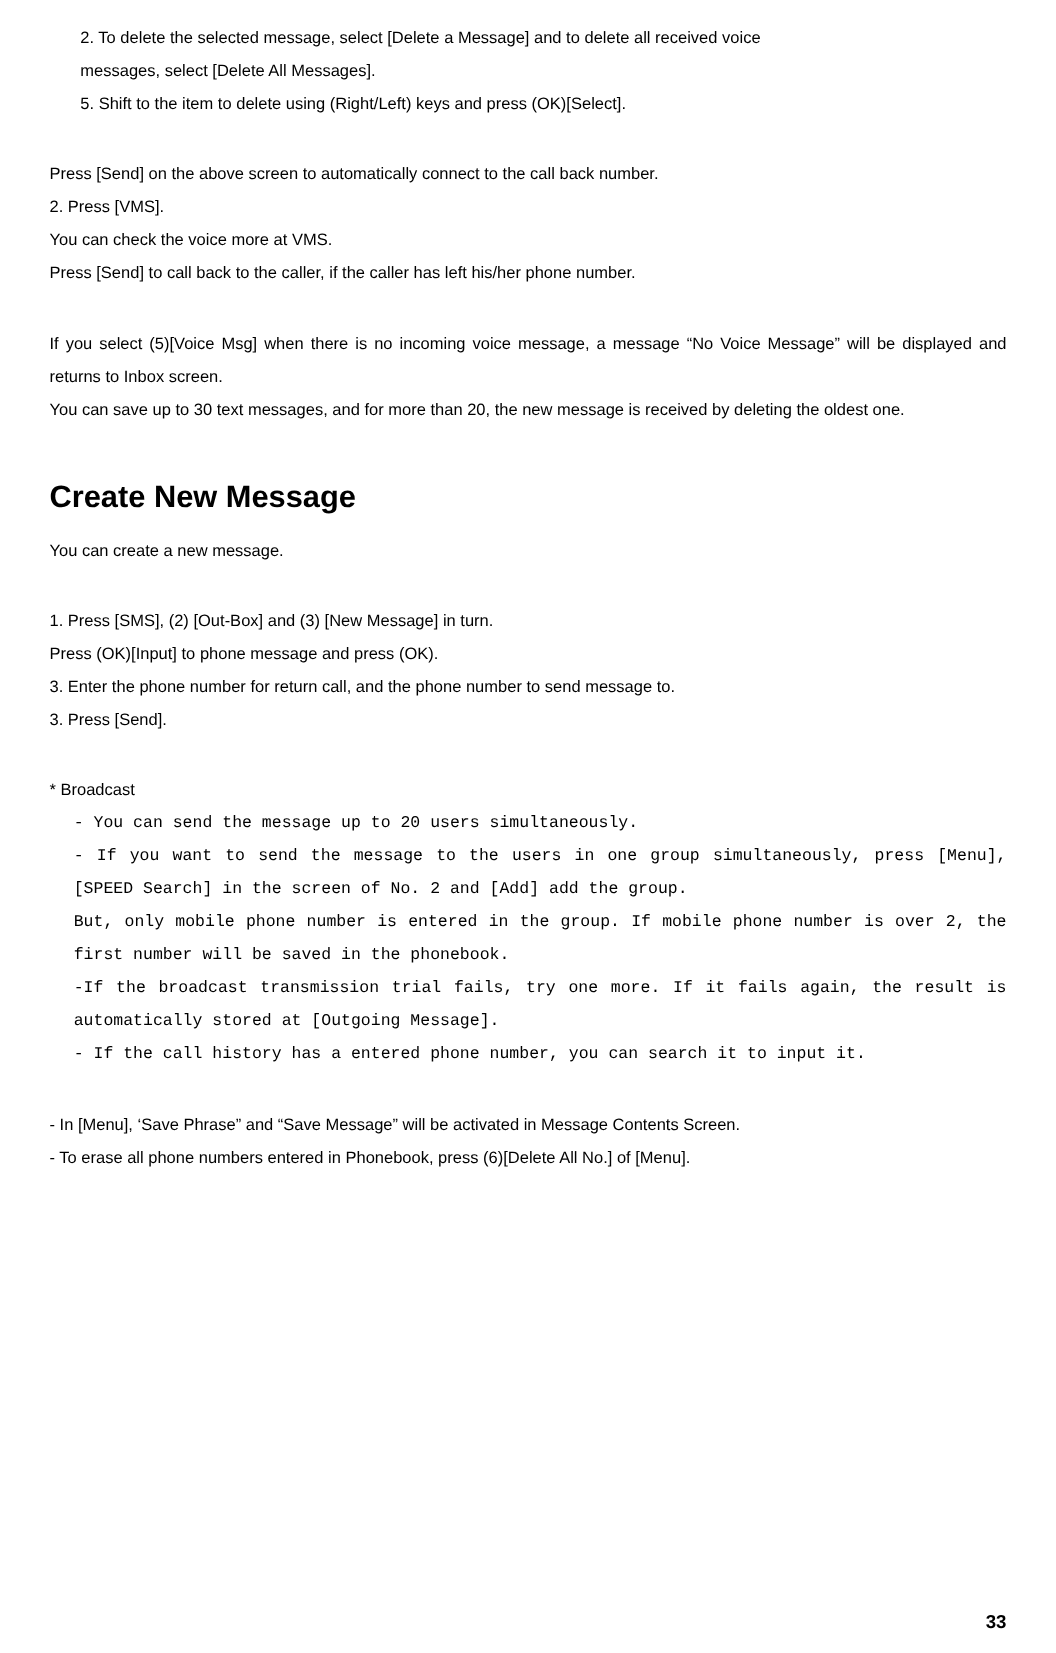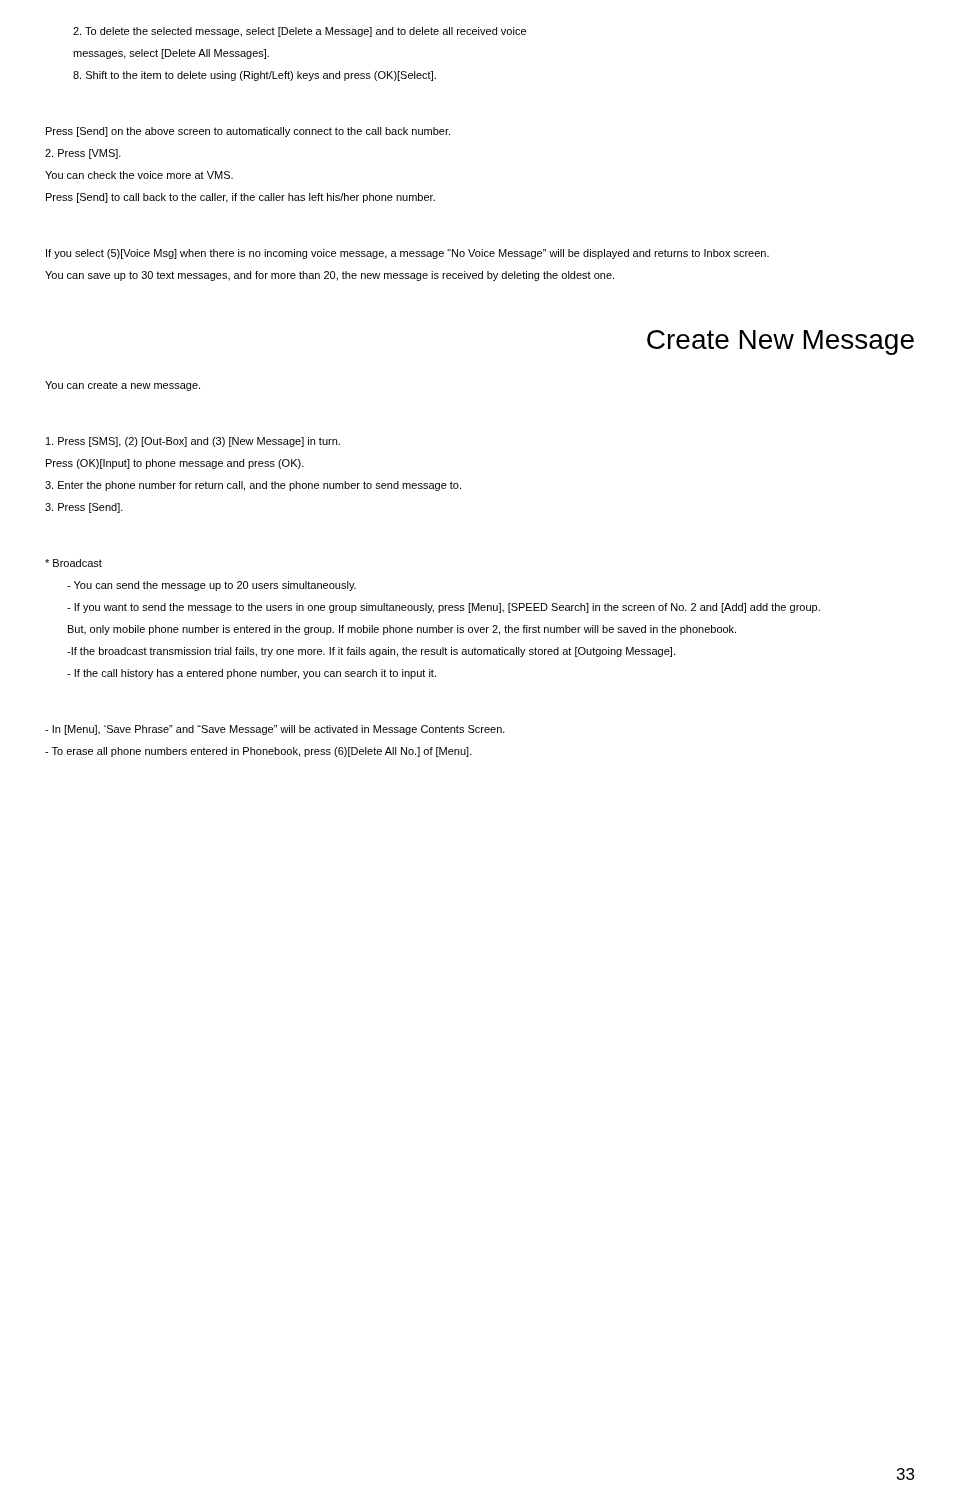--- a/index.html
+++ b/index.html
@@ -10,56 +10,57 @@
     body {
       width: 960px;
       height: 1503px;
       background: #fff;
       font-family: Verdana, Geneva, sans-serif;
       color: #000;
       padding: 20px 45px 20px 45px;
       position: relative;
     }
     .line {
-      font-size: 11px;
+      font-size: 15px;
       line-height: 2.0;
       margin-bottom: 0;
     }
     .indent1 {
       padding-left: 28px;
     }
     .indent-item {
       padding-left: 22px;
+      font-family: Liberation Mono, monospace;
     }
     .justify {
       text-align: justify;
     }
     .heading {
       font-size: 28px;
-      font-weight: normal;
-      margin-top: 38px;
+      font-weight: bold;
+      margin-top: 48px;
       margin-bottom: 18px;
-      text-align: right;
     }
     .blank {
       height: 34px;
     }
     .page-number {
       position: absolute;
       bottom: 18px;
       right: 45px;
       font-size: 17px;
+      font-weight: bold;
     }
   </style>
 </head>
 <body>
 
 <div class="line indent1">2. To delete the selected message, select [Delete a Message] and to delete all received voice</div>
 <div class="line indent1">messages, select [Delete All Messages].</div>
-<div class="line indent1">8.  Shift to the item to delete using (Right/Left) keys and press (OK)[Select].</div>
+<div class="line indent1">5.  Shift to the item to delete using (Right/Left) keys and press (OK)[Select].</div>
 
 <div class="blank"></div>
 
 <div class="line">Press [Send] on the above screen to automatically connect to the call back number.</div>
 <div class="line">2. Press [VMS].</div>
 <div class="line">You can check the voice more at VMS.</div>
 <div class="line">Press [Send] to call back to the caller, if the caller has left his/her phone number.</div>
 
 <div class="blank"></div>
 

